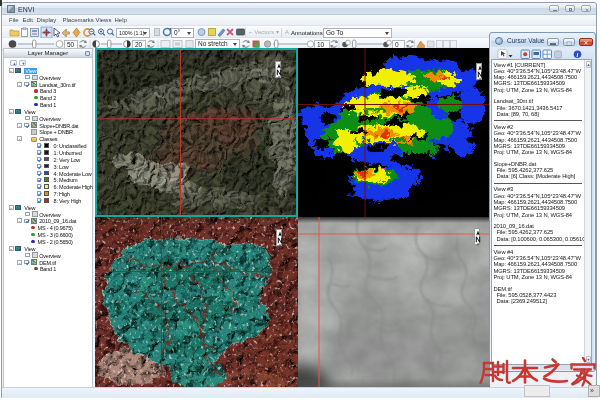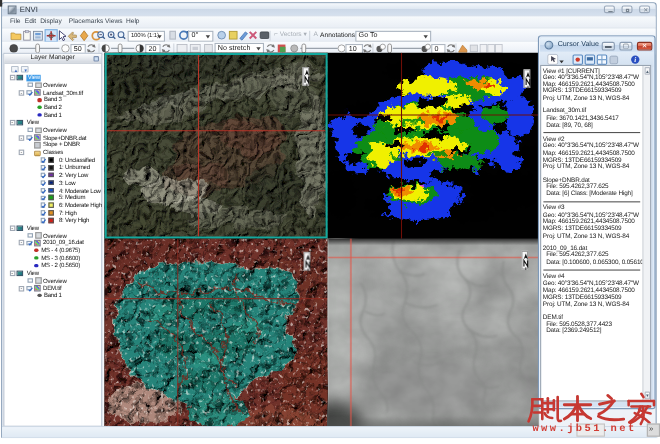--- a/index.html
+++ b/index.html
@@ -741,14 +741,13 @@
         <path d="M103,17.5 q5,3 10.5,3.5"></path>
         <path d="M111,14.5 q-7,12 -16,15"></path>
         <path d="M99,20.5 q9,4 13.5,9"></path>
         <path d="M106,14.5 q3,9 -1.5,16"></path>
       </g>
     </g>
   </svg>
   <div style="position:absolute;left:46px;top:29.5px;width:26px;height:12px;background:#ececec;border:1px solid #c4c4c4;"></div>
   <div style="position:absolute;left:110px;top:30px;width:12px;height:12px;background:#dcdcdc;border:1px solid #b0b0b0;"></div>
   <div style="position:absolute;left:112px;top:32px;font-size:7px;color:#444;">»</div>
-  <div id="wmurl">www.jb51.net</div>
 </div>
 
 </body></html>

